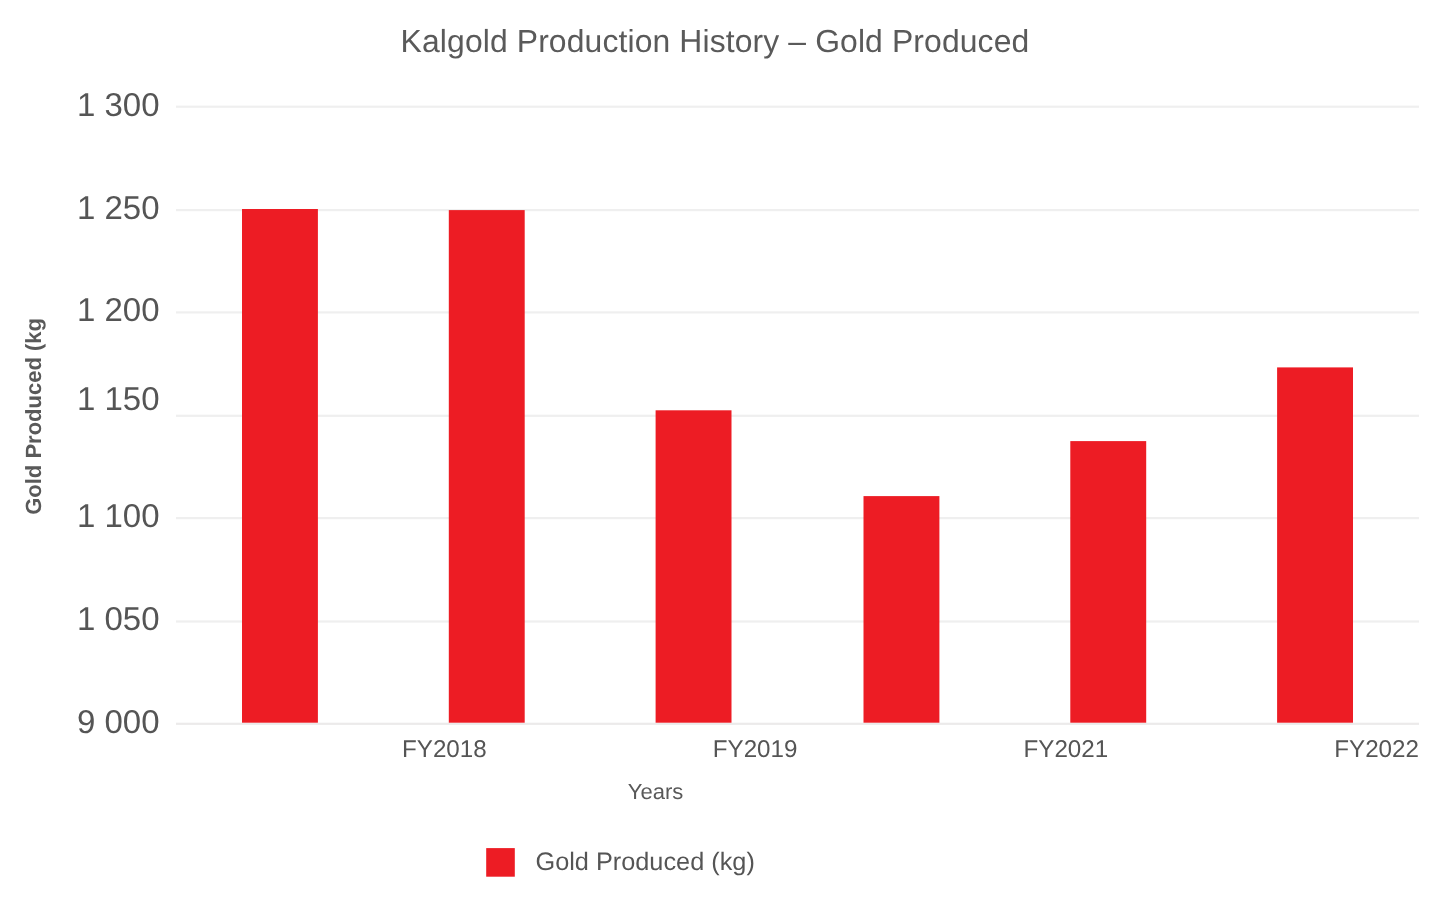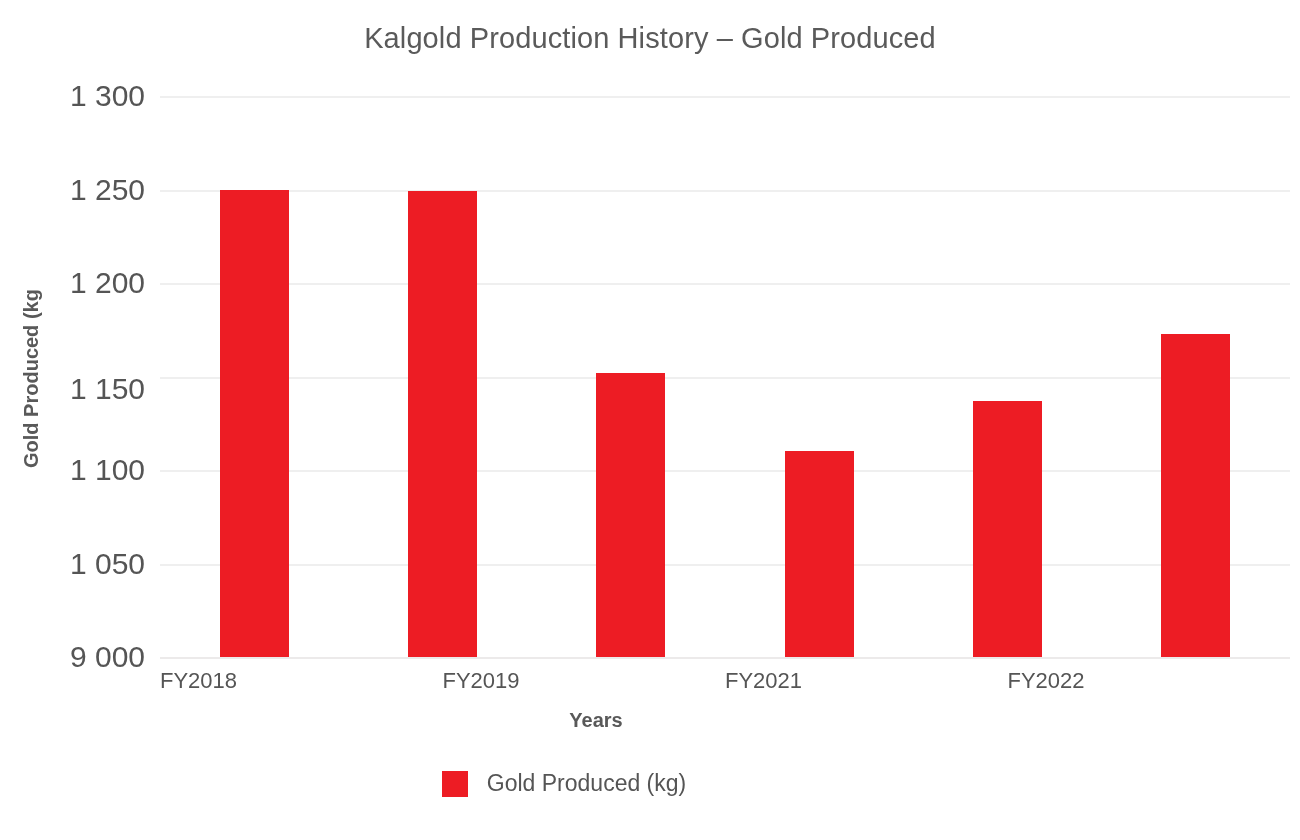--- a/index.html
+++ b/index.html
@@ -109,34 +109,34 @@
   .x-labels {
     position: absolute;
     left: 160px;
     top: 668px;
     width: 1130px;
     display: flex;
     justify-content: space-around;
   }
   .x-tick-label {
     flex: 1 1 0;
-    text-align: left;
+    text-align: right;
     font-size: 22px;
     color: #555555;
     white-space: nowrap;
   }
 
   .x-axis-title {
     position: absolute;
     left: 0;
     top: 709px;
     width: 1192px;
     text-align: center;
     font-size: 20px;
-    font-weight: bold;
+    font-weight: normal;
     color: #595959;
   }
 
   
   .legend {
     position: absolute;
     left: 0;
     top: 770px;
     width: 1128px;
     display: flex;
@@ -197,21 +197,21 @@
         <div class="bar-slot">
           <div class="bar" title="FY2023: 1173" style="height: 323.51px; background: rgb(237, 28, 36);"></div>
         </div>
       </div>
   </div>
 
   <div id="y-ticks">
       <div class="y-tick-label" style="top: 96px;">1 300</div>
       <div class="y-tick-label" style="top: 189.5px;">1 250</div>
       <div class="y-tick-label" style="top: 283px;">1 200</div>
-      <div class="y-tick-label" style="top: 389px;">1 150</div>
+      <div class="y-tick-label" style="top: 364px;">1 150</div>
       <div class="y-tick-label" style="top: 470px;">1 100</div>
       <div class="y-tick-label" style="top: 563.5px;">1 050</div>
       <div class="y-tick-label" style="top: 657px;">9 000</div>
     </div>
 
   <div class="x-labels" id="x-ticks">
       <div class="x-tick-label">FY2018</div>
       <div class="x-tick-label">FY2019</div>
       <div class="x-tick-label">FY2021</div>
       <div class="x-tick-label">FY2022</div>

